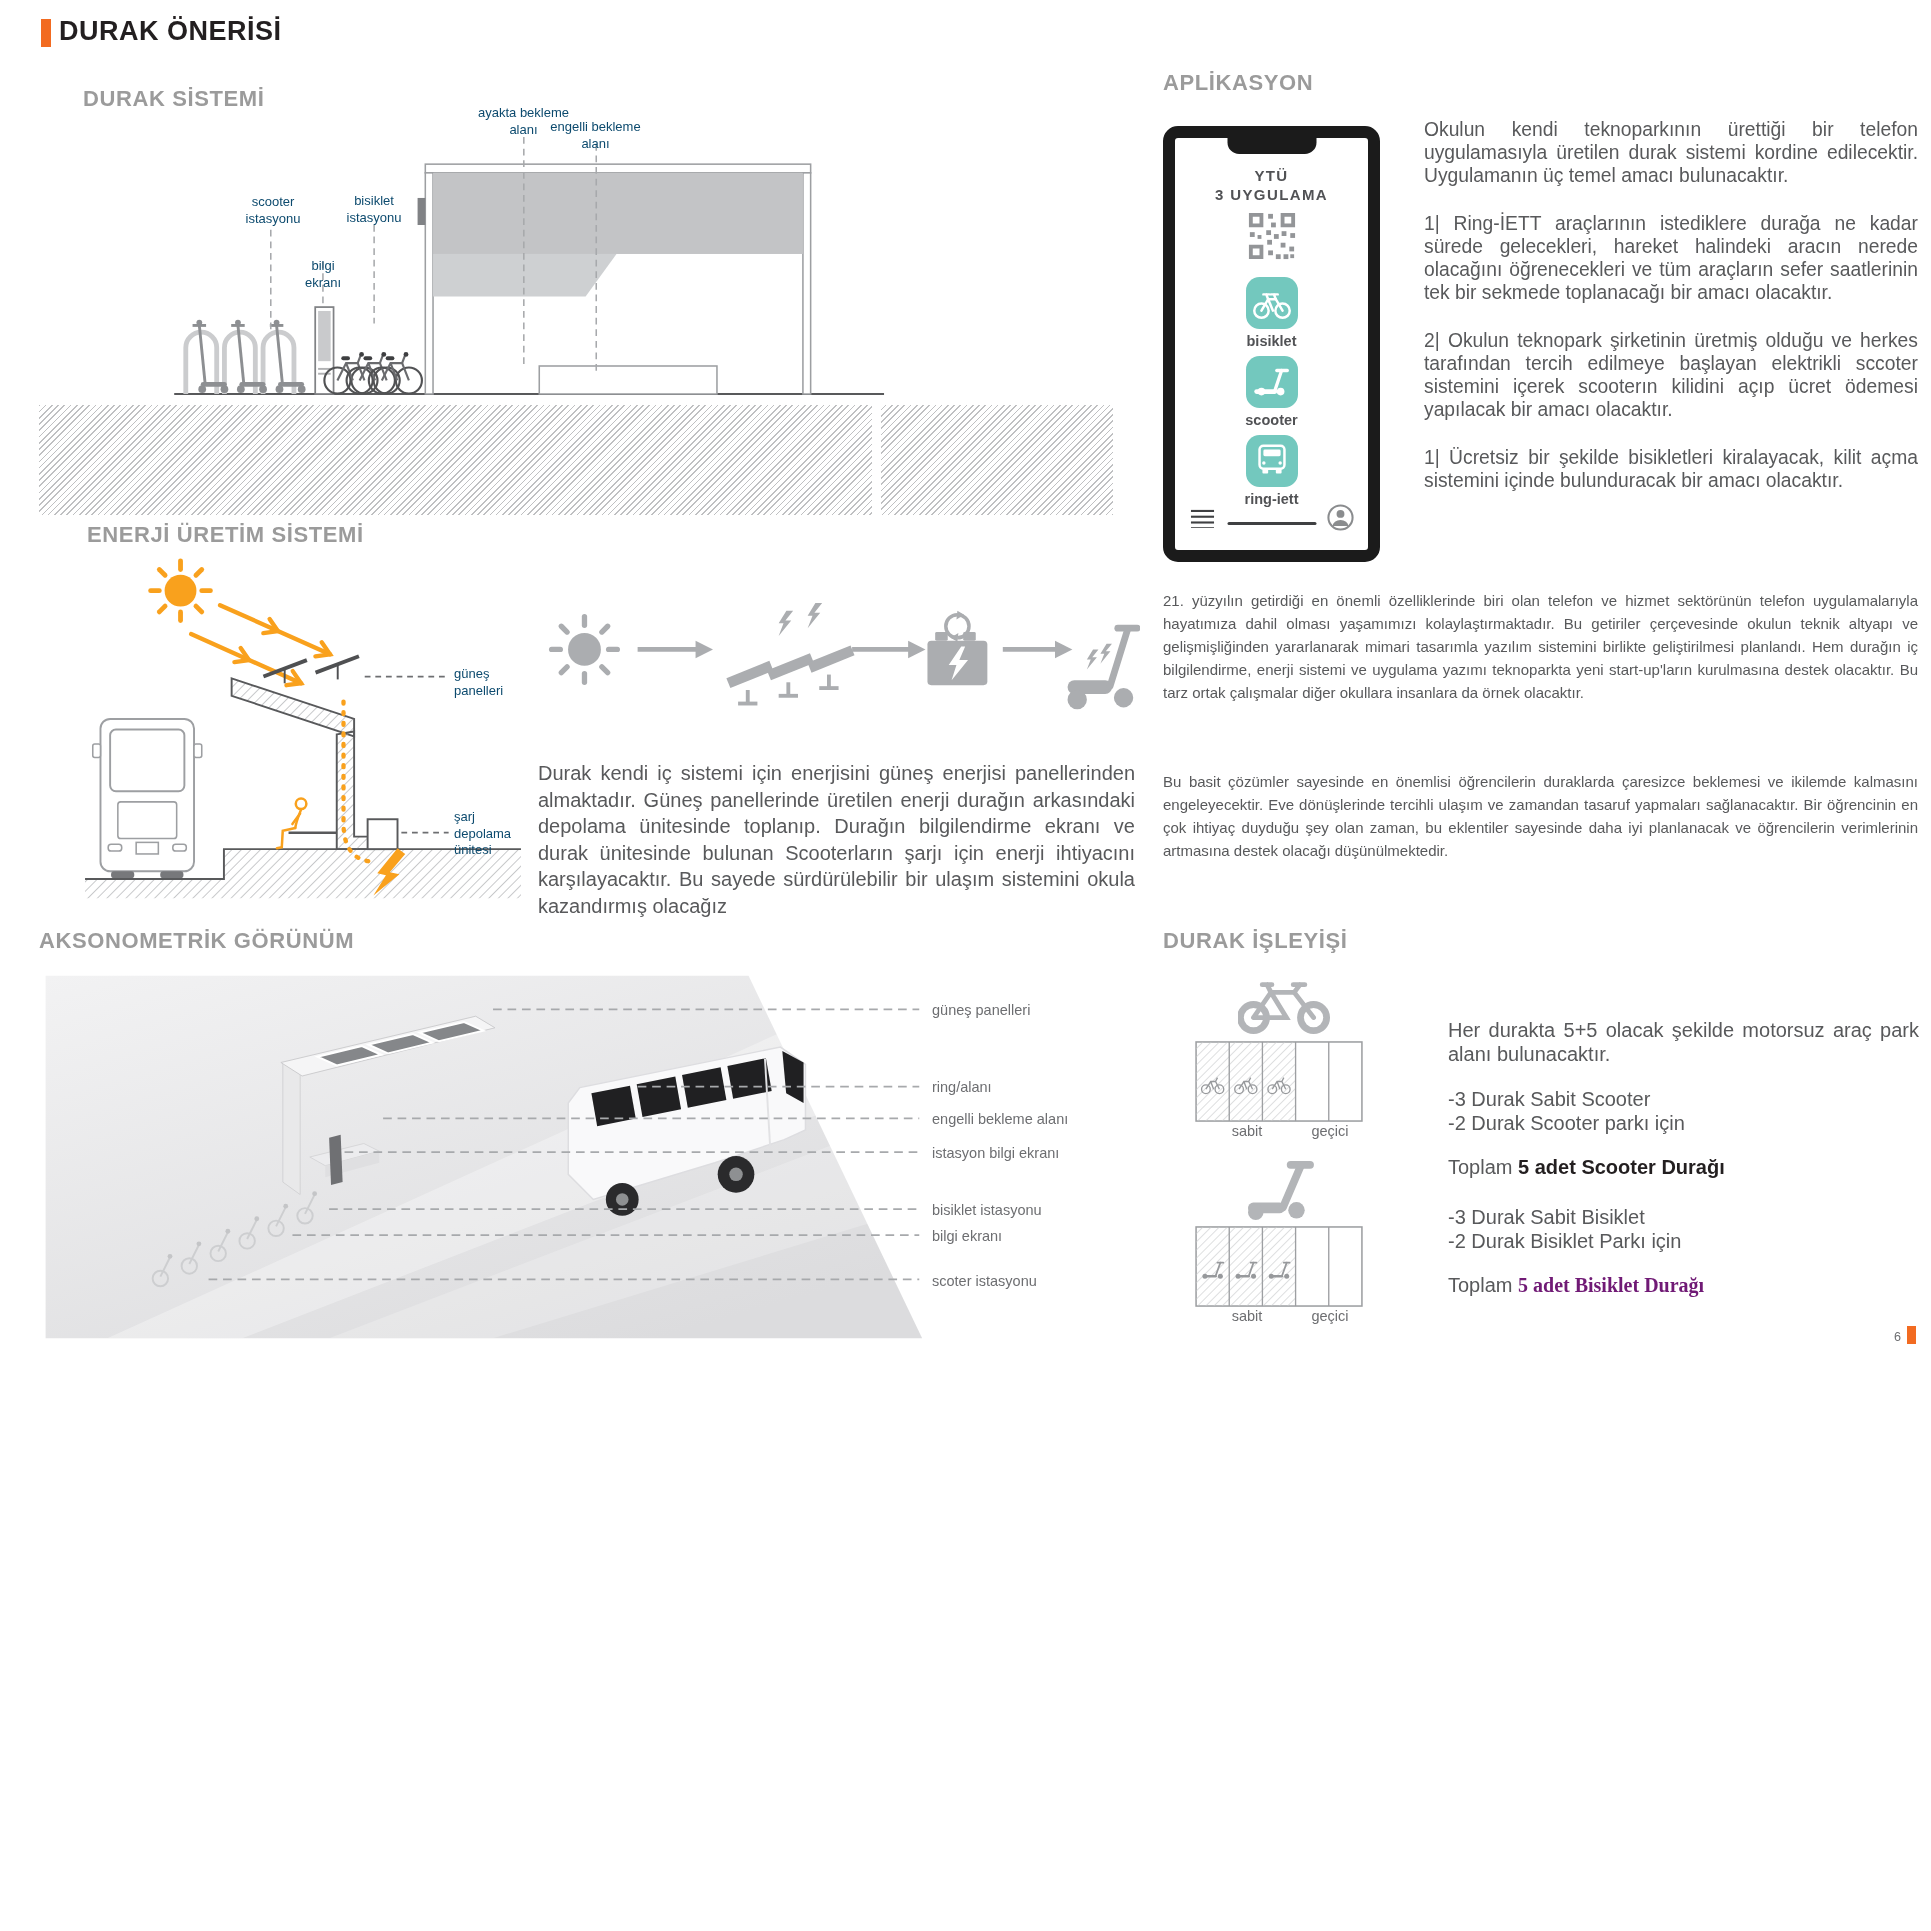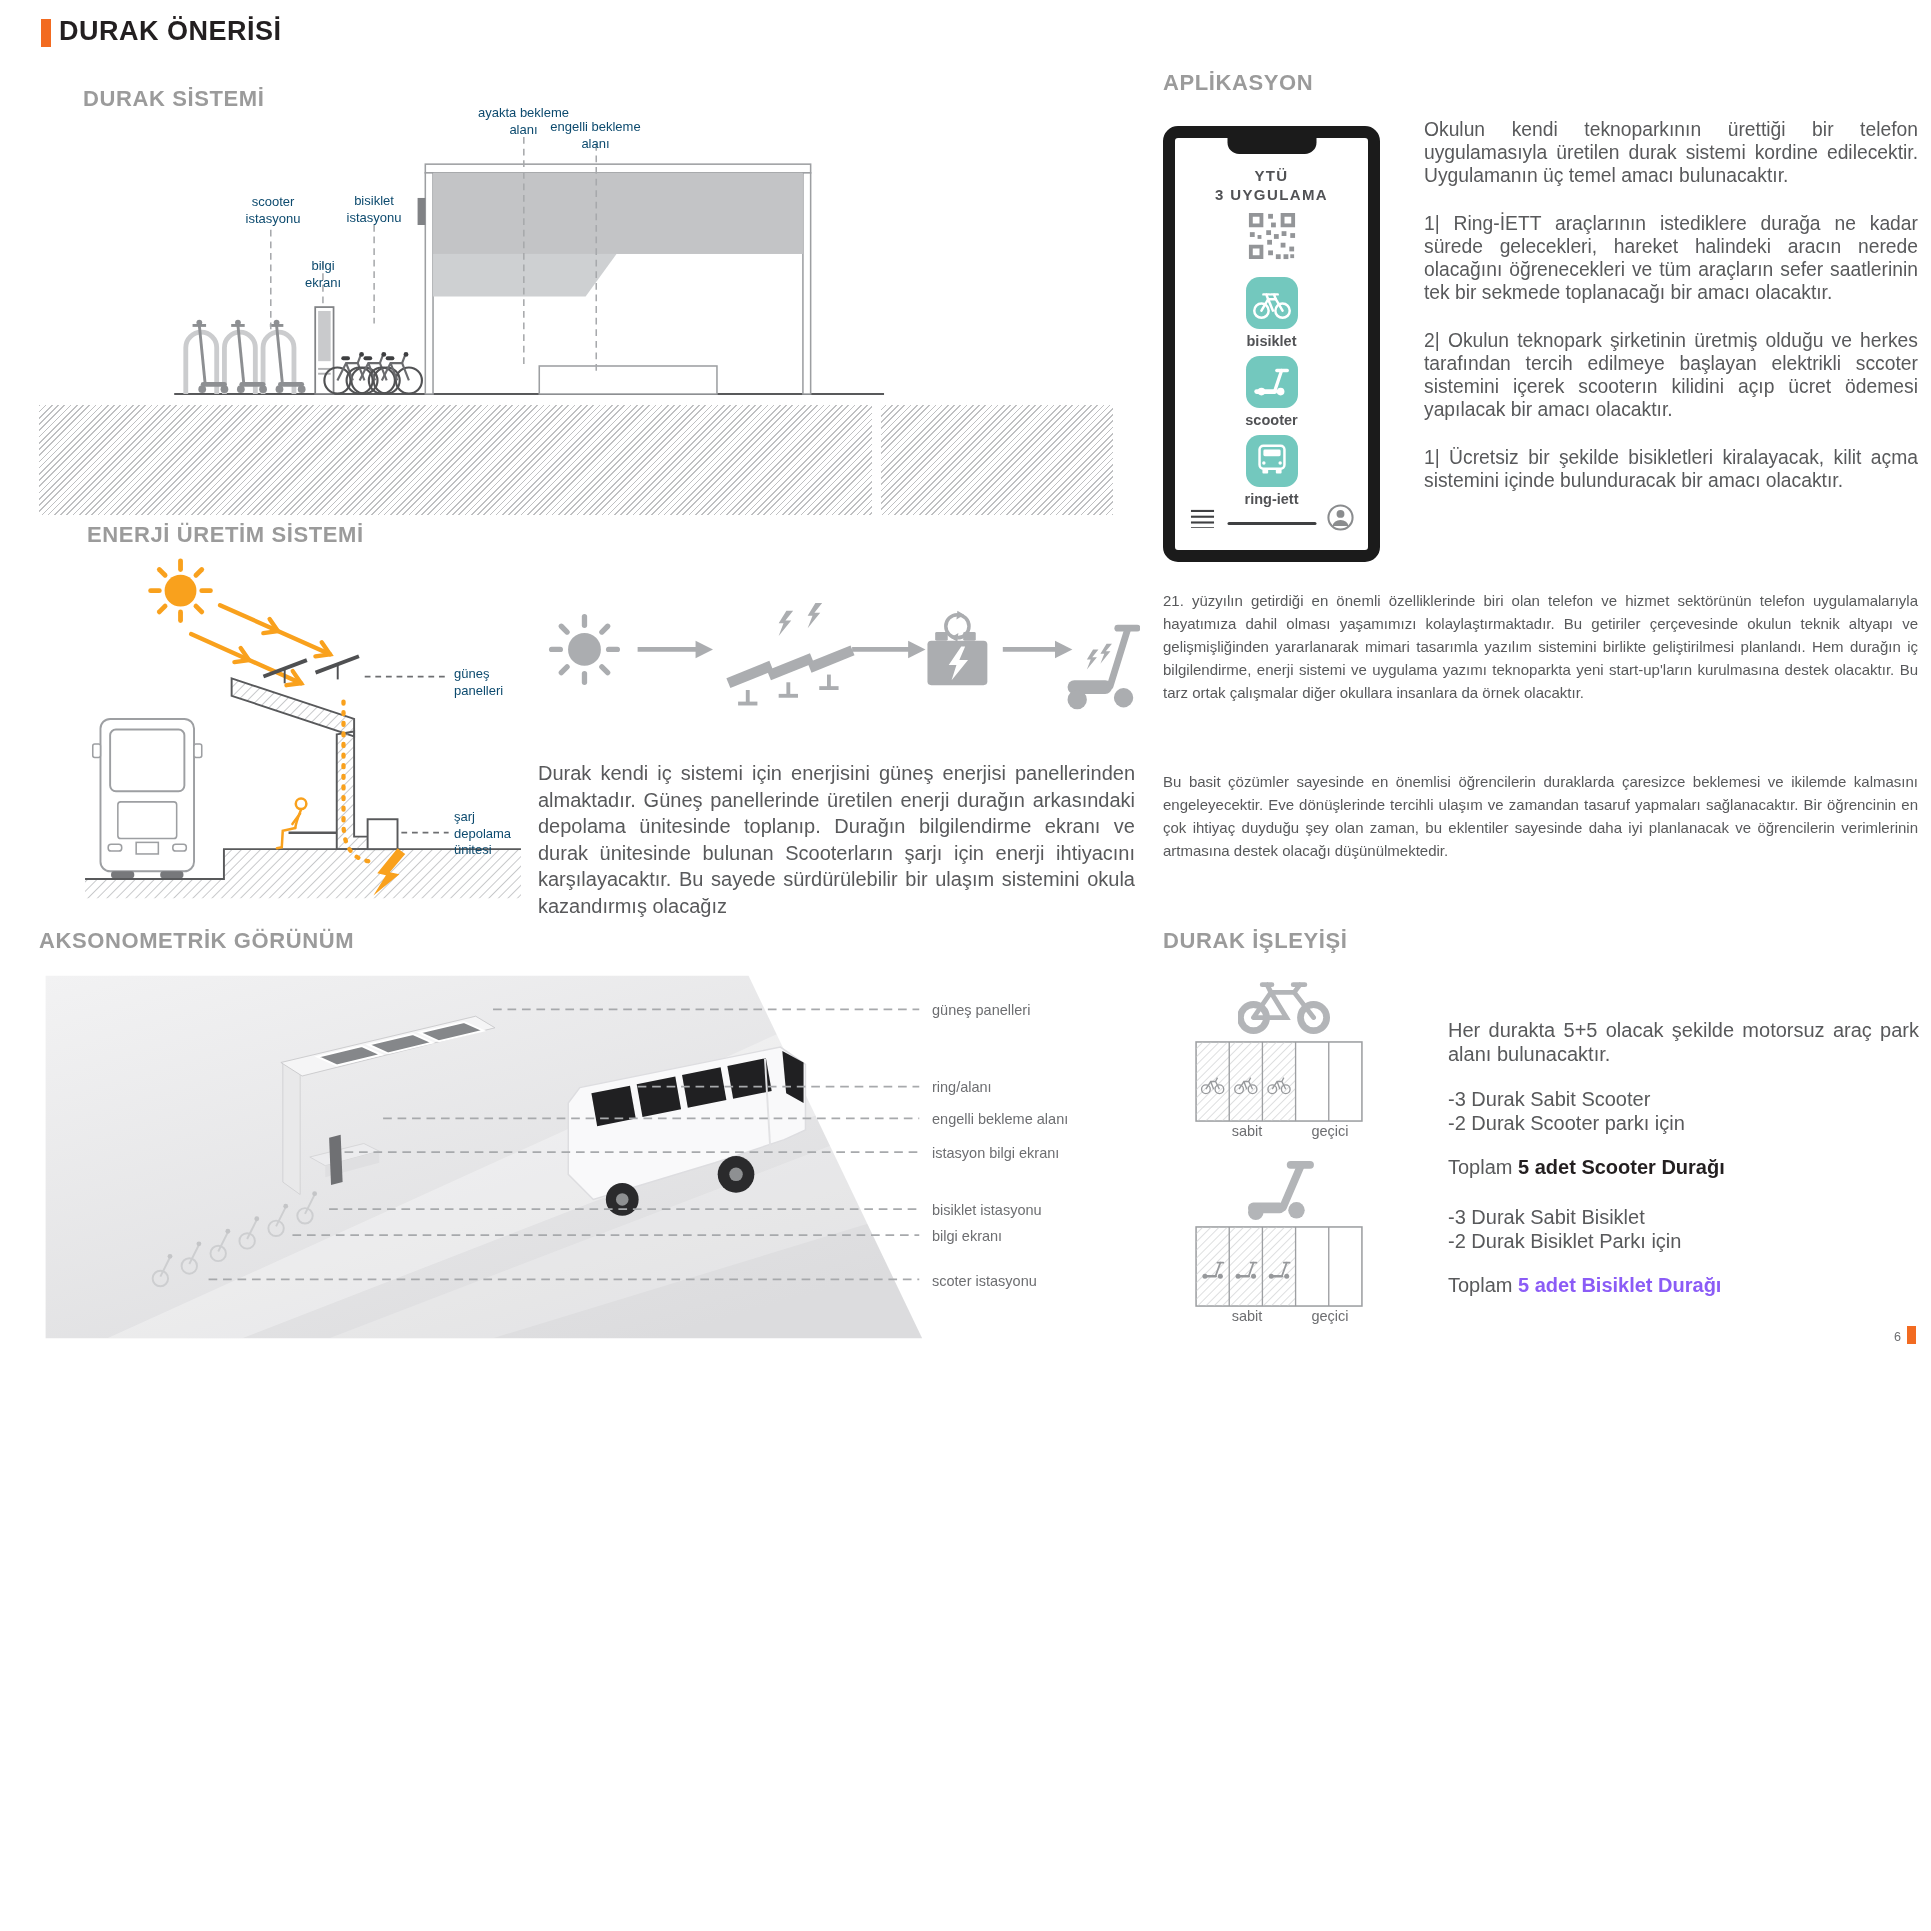--- a/index.html
+++ b/index.html
@@ -582,20 +582,20 @@
     <div class="isl-line">-2 Durak Scooter parkı için</div>
   </div>
   <div class="abs isl-line" style="left:1448px;top:1155px;">
     <span>Toplam </span><span style="font-weight:bold;color:#231f20;">5 adet Scooter Durağı</span>
   </div>
   <div class="abs" style="left:1448px;top:1205px;">
     <div class="isl-line">-3 Durak Sabit Bisiklet</div>
     <div class="isl-line">-2 Durak Bisiklet Parkı için</div>
   </div>
   <div class="abs isl-line" style="left:1448px;top:1273px;">
-    <span>Toplam </span><span style="font-weight:bold;color:#8b5cf6;">5 adet Bisiklet Durağı</span>
+    <span>Toplam </span><span style="font-weight:bold;color:#701a75;font-family:Liberation Serif, serif;">5 adet Bisiklet Durağı</span>
   </div>
 
   <div class="abs" style="left:1894px;top:1330px;font-size:12.6px;color:#6d6e71;">6</div>
   <div class="abs" style="left:1907px;top:1326px;width:8.7px;height:18.3px;background:#f26b21;"></div>
 
 </div>
 
 
 </body></html>

